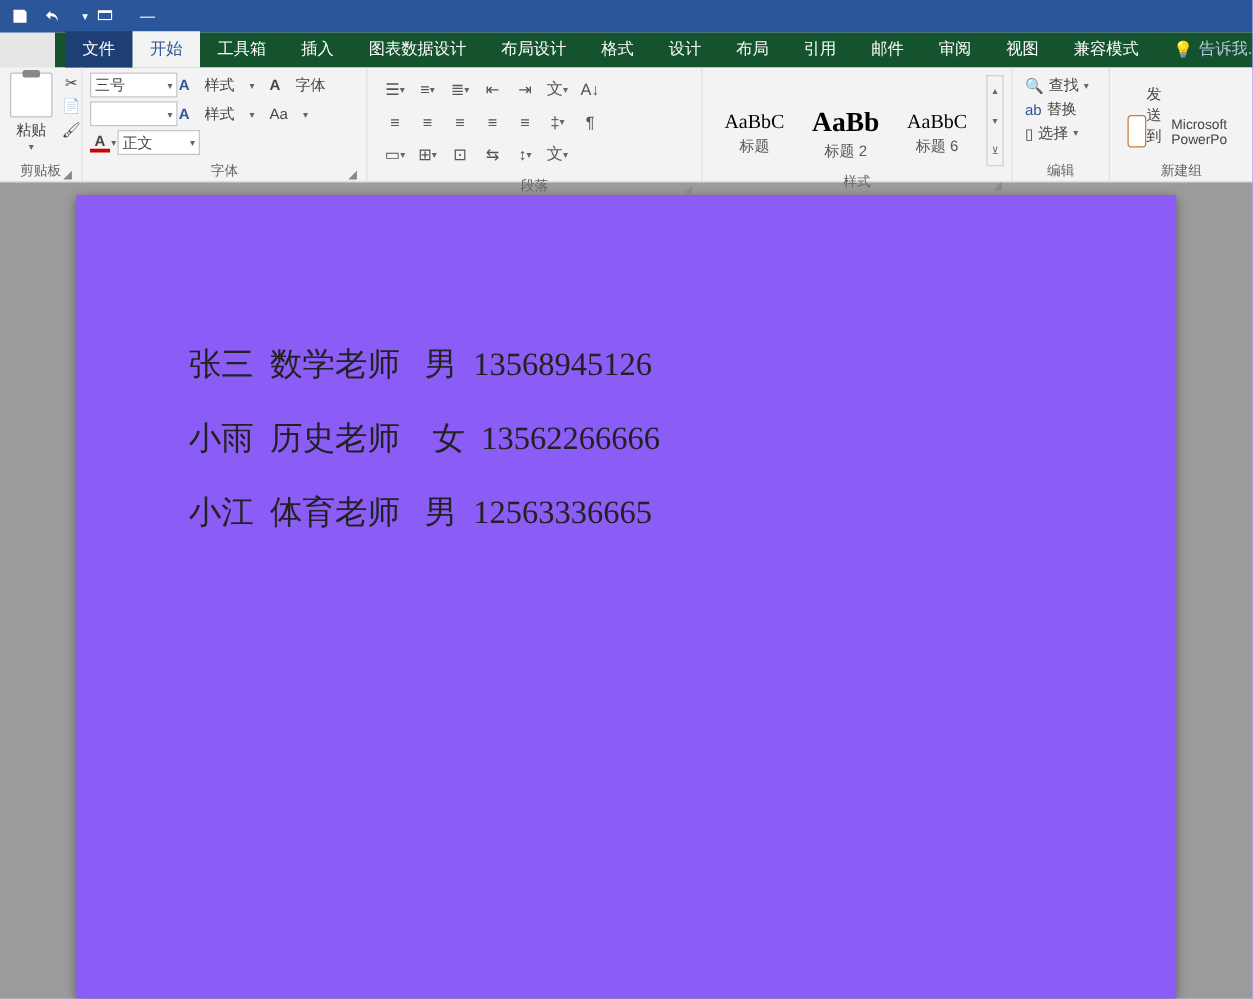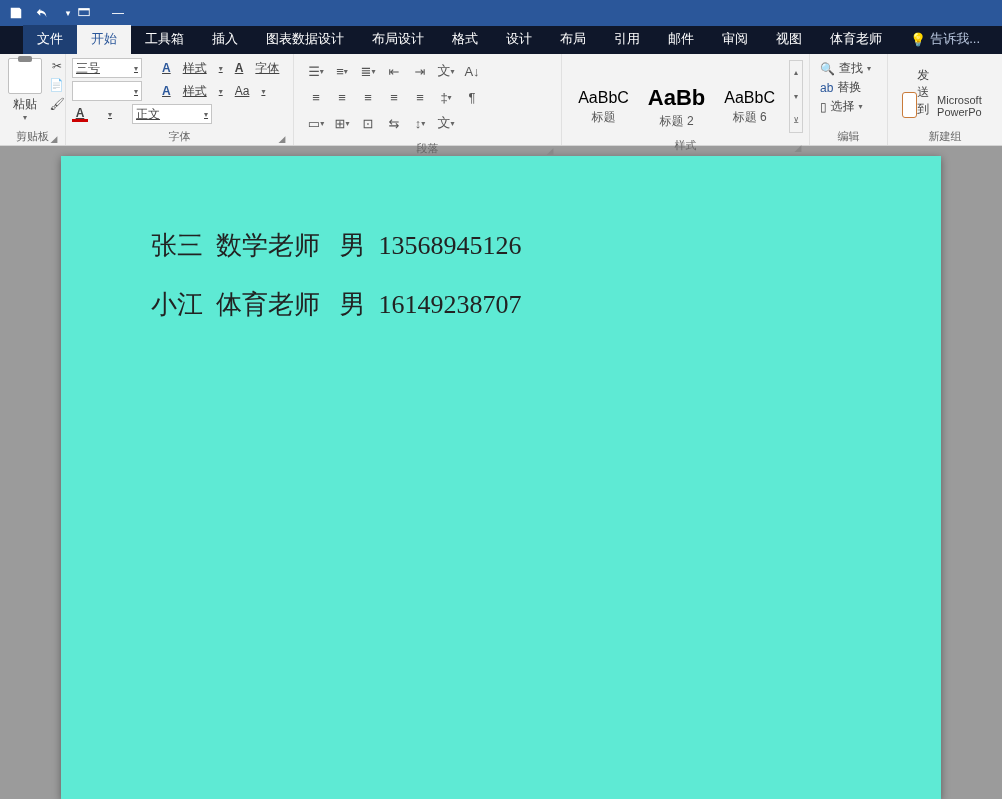--- a/index.html
+++ b/index.html
@@ -4,61 +4,61 @@
 <style>
 * { margin:0; padding:0; box-sizing:border-box; font-family:"Microsoft YaHei","SimSun",sans-serif; }
 body { background:#e6e6e6; width:1002px; height:799px; overflow:hidden; }
 .titlebar { background:#2b579a; height:26px; display:flex; align-items:center; color:#fff; font-size:12px; }
 .qat { display:flex; align-items:center; padding-left:8px; gap:10px; }
 .qat-icon { width:16px; height:16px; display:flex; align-items:center; justify-content:center; cursor:pointer; }
 .qat svg { fill:#fff; }
 .title-center { flex:1; text-align:center; color:#c8d3e6; }
 .title-center .main { color:#fff; }
 .win-controls { display:flex; gap:18px; padding-right:10px; }
-.menubar { background:#0f172a; height:28px; display:flex; align-items:flex-end; padding-left:23px; color:#fff; font-size:13px; }
+.menubar { background:#14532d; height:28px; display:flex; align-items:flex-end; padding-left:8px; color:#fff; font-size:13px;margin-left:44px; }
 .tab { padding:5px 14px 6px; cursor:pointer; white-space:nowrap; }
 .tab.file { background:#1e3f73; }
 .tab.active { background:#f3f3f3; color:#2b579a; }
 .tab.tellme { color:#b8c6de; display:flex; align-items:center; gap:4px; }
 .ribbon { background:#f3f3f3; border-bottom:1px solid #d4d4d4; height:92px; display:flex; font-size:12px; color:#444; }
 .group { border-right:1px solid #e0e0e0; display:flex; flex-direction:column; padding:2px 4px 0; }
 .group-body { flex:1; display:flex; align-items:flex-start; }
 .group-label { text-align:center; font-size:11px; color:#666; padding:1px 0; position:relative; }
 .dlg-launcher { position:absolute; right:2px; bottom:1px; width:10px; height:10px; font-size:9px; color:#888; cursor:pointer; }
 .btn { display:flex; flex-direction:row; align-items:flex-end; justify-content:center; padding:2px 4px; cursor:pointer; border-radius:2px; }
 .paste-col { display:flex; flex-direction:column; align-items:center; padding:2px 4px; }
 .paste-icon-big { width:34px; height:36px; background:#fff; border:1px solid #c0c0c0; border-radius:2px; position:relative; margin-bottom:2px; }
 .paste-icon-big::before { content:""; position:absolute; top:-3px; left:50%; transform:translateX(-50%); width:14px; height:6px; background:#888; border-radius:2px; }
 .mini-col { display:flex; flex-direction:column; gap:3px; padding:2px 3px; }
 .mini-btn { width:16px; height:16px; cursor:pointer; display:flex; align-items:center; justify-content:center; }
 .font-col { display:flex; flex-direction:column; gap:3px; padding:2px 2px; }
-.font-row { display:flex; align-items:center; gap:20px;text-decoration:underline; }
+.font-row { display:flex; align-items:center; gap:1px; }
 .combo { border:1px solid #c5c5c5; background:#fff; height:20px; display:flex; align-items:center; padding:0 3px; font-size:12px; cursor:pointer; }
 .combo-font { width:70px; }
-.combo-style { width:80px; }
+.combo-style { width:66px; }
 .combo .dd { margin-left:auto; font-size:8px; color:#666; }
 .style-row { display:flex; align-items:center; gap:12px; font-size:12px; color:#444; }
 .style-row .a-icon { font-weight:bold; cursor:pointer; }
 .style-row .item { cursor:pointer; }
 .para-grid { display:grid; grid-template-columns:repeat(7,24px); grid-auto-rows:24px; gap:2px; padding:4px 6px; }
 .pbtn { width:24px; height:22px; display:flex; align-items:center; justify-content:center; cursor:pointer; color:#555; font-size:13px; }
 .styles-gallery { display:flex; align-items:stretch; padding:4px 2px; gap:2px; }
 .style-card { width:72px; border:1px solid transparent; display:flex; flex-direction:column; align-items:center; justify-content:center; cursor:pointer; padding:2px; }
-.style-preview { font-family:Liberation Sans, sans-serif; color:#000;margin-top:22px; }
+.style-preview { font-family:Liberation Serif, serif; color:#000;margin-top:22px; }
 .style-preview.normal { font-size:16px; }
 .style-preview.h1 { font-size:22px; font-weight:bold; }
 .style-preview.h2 { font-size:16px; }
 .style-name { font-size:12px; color:#555; margin-top:2px; }
 .style-scroll { width:14px; display:flex; flex-direction:column; border:1px solid #d0d0d0; margin-left:2px; }
 .style-scroll div { flex:1; display:flex; align-items:center; justify-content:center; font-size:8px; color:#666; cursor:pointer; }
 .edit-col { display:flex; flex-direction:column; gap:2px; padding:4px 6px; font-size:12px; }
 .edit-row { display:flex; align-items:center; gap:4px; cursor:pointer; white-space:nowrap; }
 .send-col { display:flex; flex-direction:column; align-items:center; justify-content:center; padding:4px 6px; }
 .workspace { background:#9b9b9b; height:653px; display:flex; justify-content:center; overflow:hidden; }
-.page { background:#5eead4; width:880px; margin-top:10px; box-shadow:0 2px 8px rgba(0,0,0,0.4); padding:72px 90px; }
+.page { background:#8b5cf6; width:880px; margin-top:10px; box-shadow:0 2px 8px rgba(0,0,0,0.4); padding:118px 90px; }
 .doc-line { font-family:"SimSun","Microsoft YaHei",serif; font-size:26px; color:#222; margin-bottom:24px; white-space:pre; }
 .spellerr { border-bottom:2px dotted red; }
 .dd-sm { font-size:8px; color:#666; }
 </style>
 </head>
 <body>
 
 <div class="titlebar">
   <div class="qat">
     <div class="qat-icon">
@@ -91,21 +91,21 @@
   <div class="tab">插入</div>
   <div class="tab">图表数据设计</div>
   <div class="tab">布局设计</div>
   <div class="tab">格式</div>
   <div class="tab">设计</div>
   <div class="tab">布局</div>
   <div class="tab">引用</div>
   <div class="tab">邮件</div>
   <div class="tab">审阅</div>
   <div class="tab">视图</div>
-  <div class="tab">体育老师</div>
+  <div class="tab">兼容模式</div>
   <div class="tab tellme">
     <span>💡</span>
     <span>告诉我...</span>
   </div>
 </div>
 
 <div class="ribbon">
 
   <div class="group" style="width:66px;">
     <div class="group-body">
@@ -255,16 +255,17 @@
     </div>
     <div class="group-label">新建组</div>
   </div>
 
 </div>
 
 <div class="workspace">
   <div class="page">
     <div id="doc-body">
         <div class="doc-line">张三  数学老师   男  13568945126</div>
-        <div class="doc-line">小江  体育老师   男  16149238707</div>
+        <div class="doc-line">小雨  历史老师    女  13562266666</div>
+        <div class="doc-line">小江  体育老师   男  12563336665</div>
       </div>
   </div>
 </div>
 
 </body></html>

